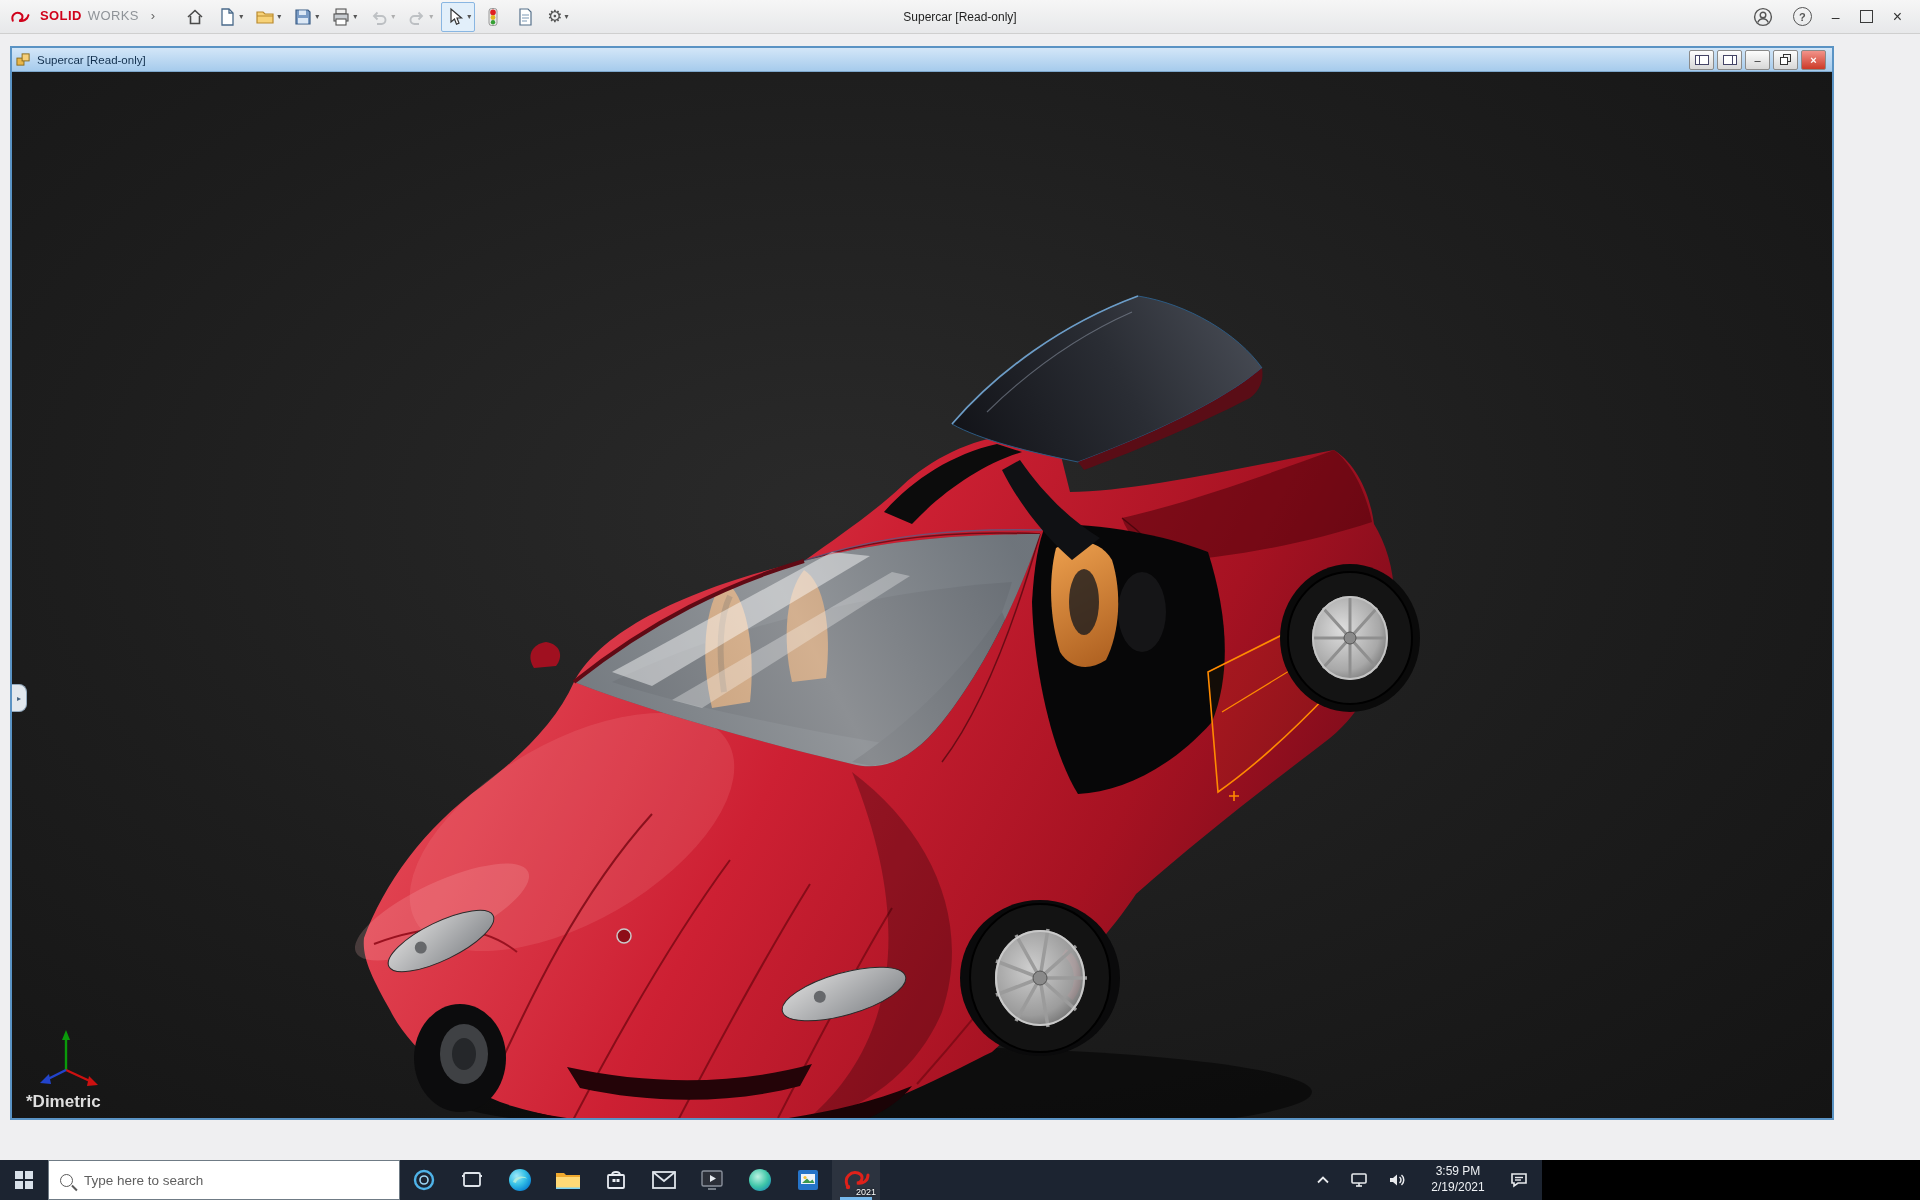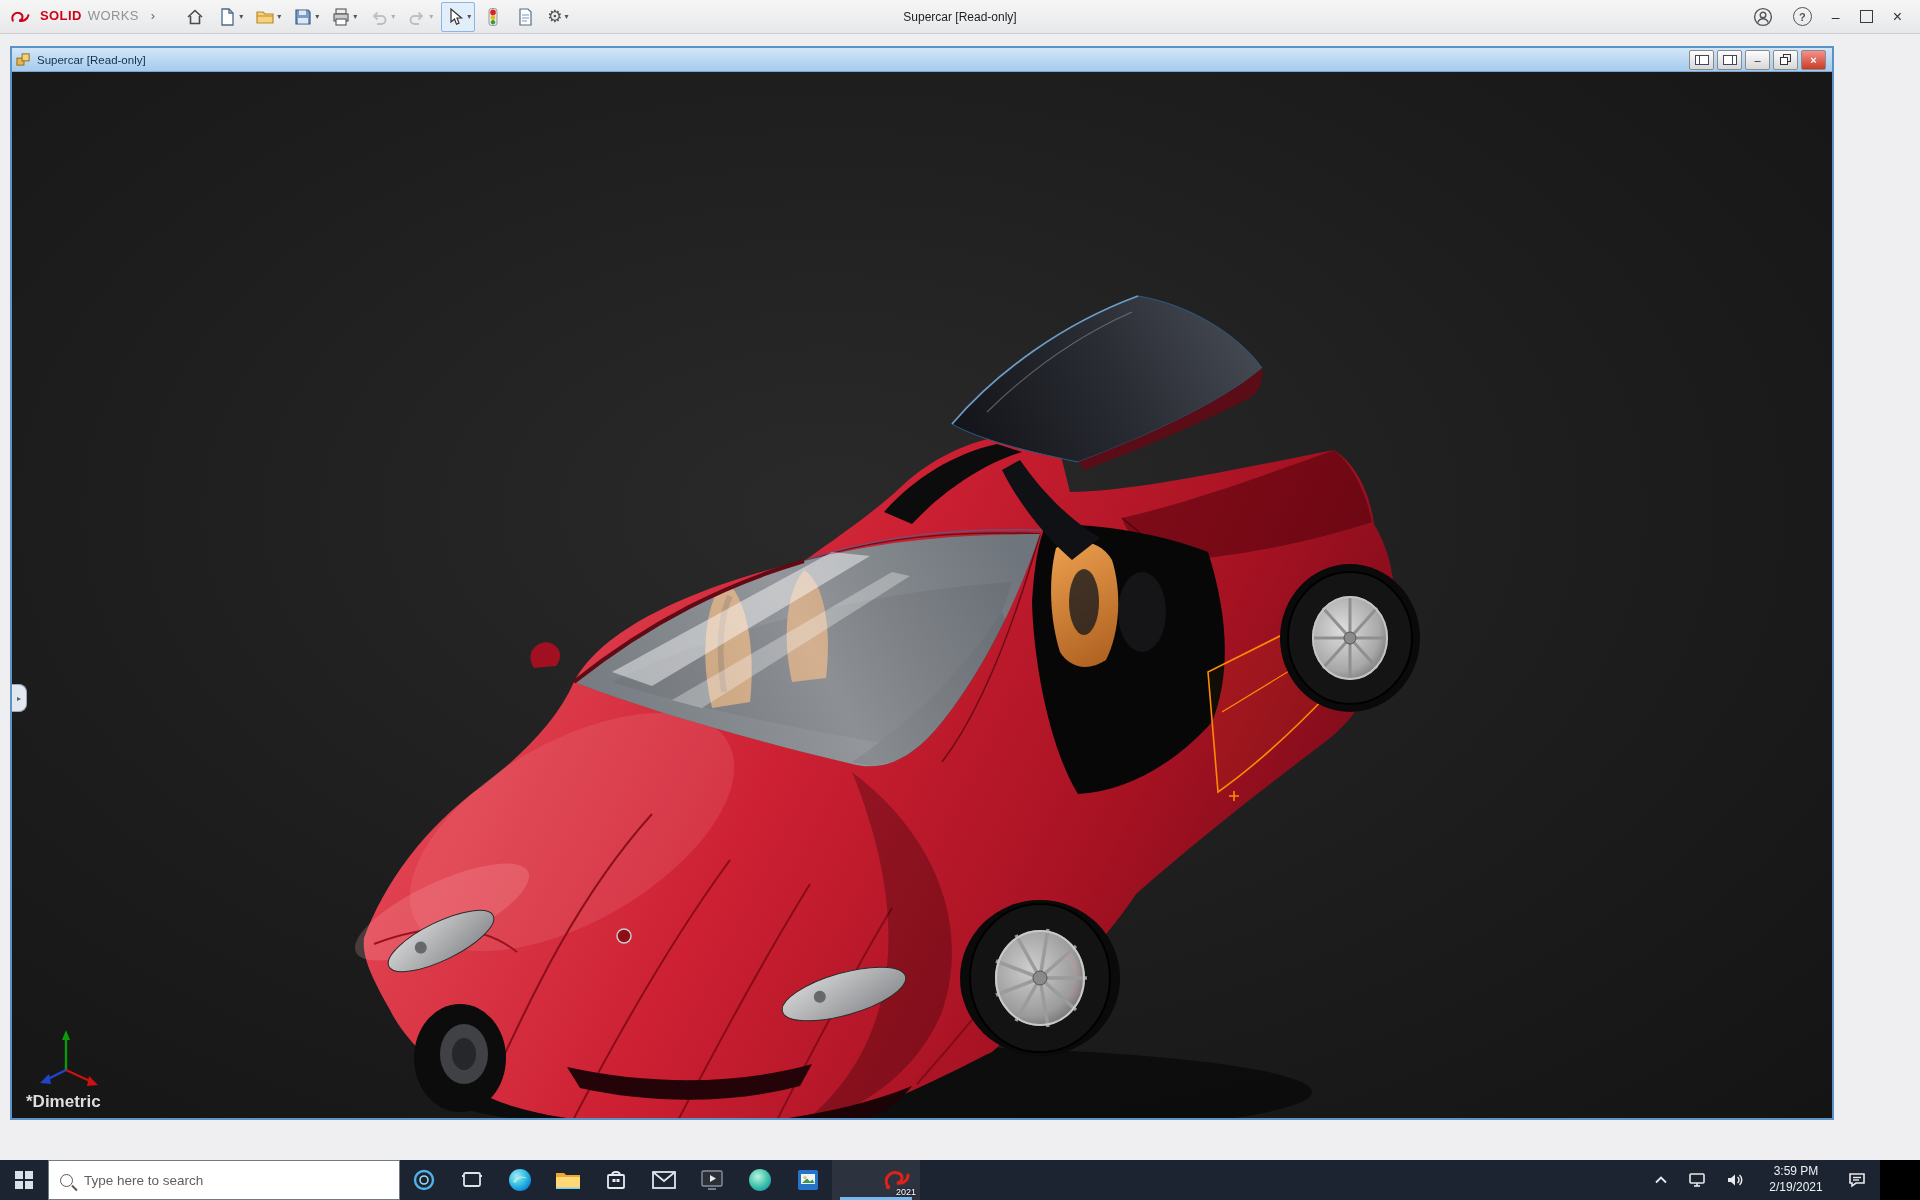--- a/index.html
+++ b/index.html
@@ -70,40 +70,40 @@
     position:absolute;left:14px;bottom:6px;color:#dedede;font-size:17px;font-weight:bold;
   }
   .triad{position:absolute;left:20px;bottom:28px;}
   .flyout-tab{
     position:absolute;left:0;top:612px;width:14px;height:26px;
     background:#e2e8ee;border:1px solid #93a9bd;border-left:none;border-radius:0 8px 8px 0;
     display:flex;align-items:center;justify-content:center;font-size:8px;color:#44627e;
   }
   
   .taskbar{
-    position:absolute;left:0;bottom:0;width:1880px;height:40px;background:#1c2431;
+    position:absolute;left:0;bottom:0;width:1542px;height:40px;background:#1c2431;
     display:flex;align-items:stretch;z-index:5;
   }
   .tb-start{width:48px;display:flex;align-items:center;justify-content:center;}
   .win-logo{display:grid;grid-template-columns:8px 8px;grid-template-rows:8px 8px;gap:1.5px;}
   .win-logo span{background:#d9e1ea;display:block;}
   .tb-search{
     width:352px;background:#fff;border:1px solid #6f7b85;box-sizing:border-box;
     display:flex;align-items:center;gap:9px;padding:0 11px;
   }
   .search-glyph{width:11px;height:11px;border:1.6px solid #5a5a5a;border-radius:50%;position:relative;flex:0 0 auto;}
   .search-glyph::after{content:"";position:absolute;width:7px;height:1.8px;background:#5a5a5a;
     transform:rotate(45deg);right:-6px;bottom:-3px;}
   .tb-search input{
     border:none;outline:none;background:transparent;font-size:13.5px;color:#333;width:100%;
     font-family:"Liberation Sans",sans-serif;
   }
   .tb-search input::placeholder{color:#5f5f5f;opacity:1;}
   .tb-slot{width:48px;display:flex;align-items:center;justify-content:center;position:relative;}
-  .tb-slot.active{background:rgba(255,255,255,.07);padding-left:40px;}
+  .tb-slot.active{background:rgba(255,255,255,.07);}
   .tb-slot.active::after{content:"";position:absolute;left:8px;right:8px;bottom:0;height:3px;background:#76b9ed;}
   .sw-badge{position:absolute;right:4px;bottom:3px;font-size:9px;color:#fff;text-shadow:0 0 2px #000;}
   .tb-tray{margin-left:auto;display:flex;align-items:center;gap:20px;padding:0 14px;color:#e8eaed;}
   .tb-clock{text-align:center;font-size:12px;line-height:1.3;color:#eef1f4;min-width:64px;}
   .tray-ic svg{display:block;}
 </style>
 </head>
 <body>
 
 <header class="titlebar">

